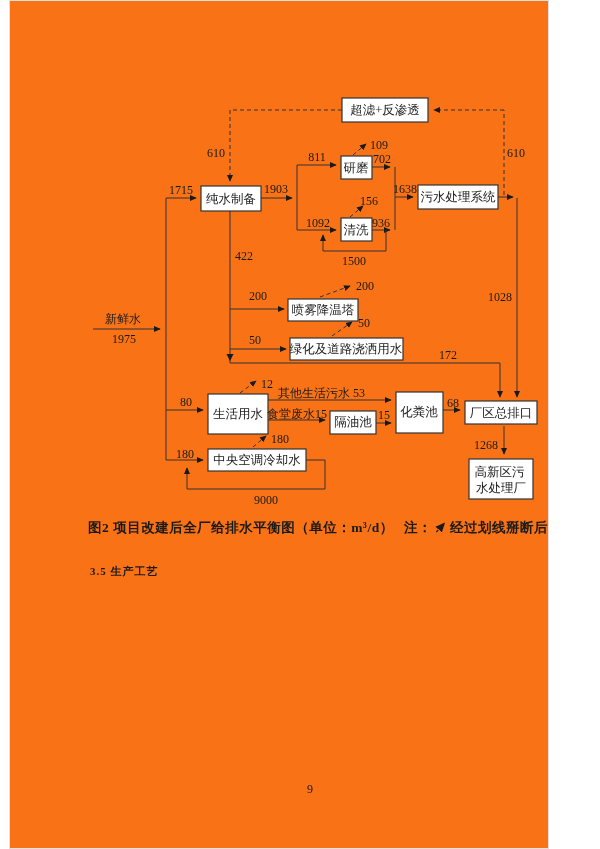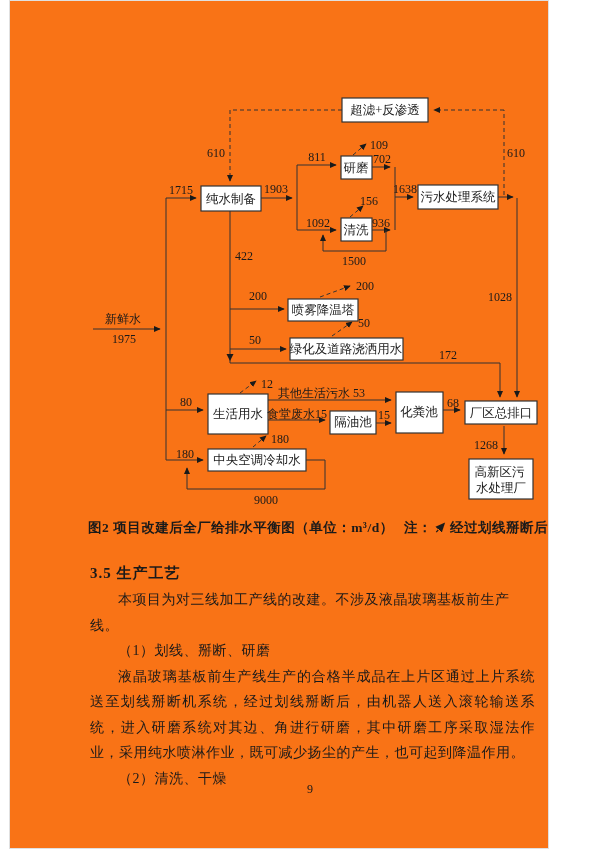--- a/index.html
+++ b/index.html
@@ -14,21 +14,21 @@
   .boxlbl{font-family:"Liberation Serif","DejaVu Serif",serif;font-size:12.5px;}
   .caption{
     position:absolute;left:78px;top:517px;width:460px;
     font-size:13.5px;font-weight:bold;letter-spacing:0.5px;
     display:flex;align-items:center;white-space:nowrap;
   }
   .caption .gap{display:inline-block;width:14px;}
   .caption .lossicon{margin:0 1px 2px 2px;}
   .heading{
     position:absolute;left:80px;top:563px;
-    font-size:15px;font-weight:bold;letter-spacing:1px;
+    font-size:11px;font-weight:bold;letter-spacing:1px;
   }
   .bodytext{
     position:absolute;left:80px;top:586px;width:445px;
     font-size:14px;line-height:25.5px;letter-spacing:0.5px;
   }
   .bodytext p{margin:0;text-indent:2em;}
   .bodytext p.just{text-align:justify;}
   .pagenum{
     position:absolute;left:0;top:781px;width:600px;text-align:center;
     font-size:12px;
@@ -179,23 +179,17 @@
         </marker>
       </defs>
       <path d="M3,16 L13,5" stroke="#1a1a1a" stroke-width="1.6" stroke-dasharray="4 3" marker-end="url(#cah)" fill="none"></path>
     </svg>
     <span>经过划线掰断后</span>
   </div>
 
   
   <div class="heading">3.5 生产工艺</div>
 
-  <div class="bodytext">
-    <p>本项目为对三线加工产线的改建。不涉及液晶玻璃基板前生产线。</p>
-    <p>（1）划线、掰断、研磨</p>
-    <p class="just">液晶玻璃基板前生产线生产的合格半成品在上片区通过上片系统送至划线掰断机系统，经过划线掰断后，由机器人送入滚轮输送系统，进入研磨系统对其边、角进行研磨，其中研磨工序采取湿法作业，采用纯水喷淋作业，既可减少扬尘的产生，也可起到降温作用。</p>
-    <p>（2）清洗、干燥</p>
-  </div>
 
   
   <div class="pagenum">9</div>
 
 </div>
 
 </body></html>

